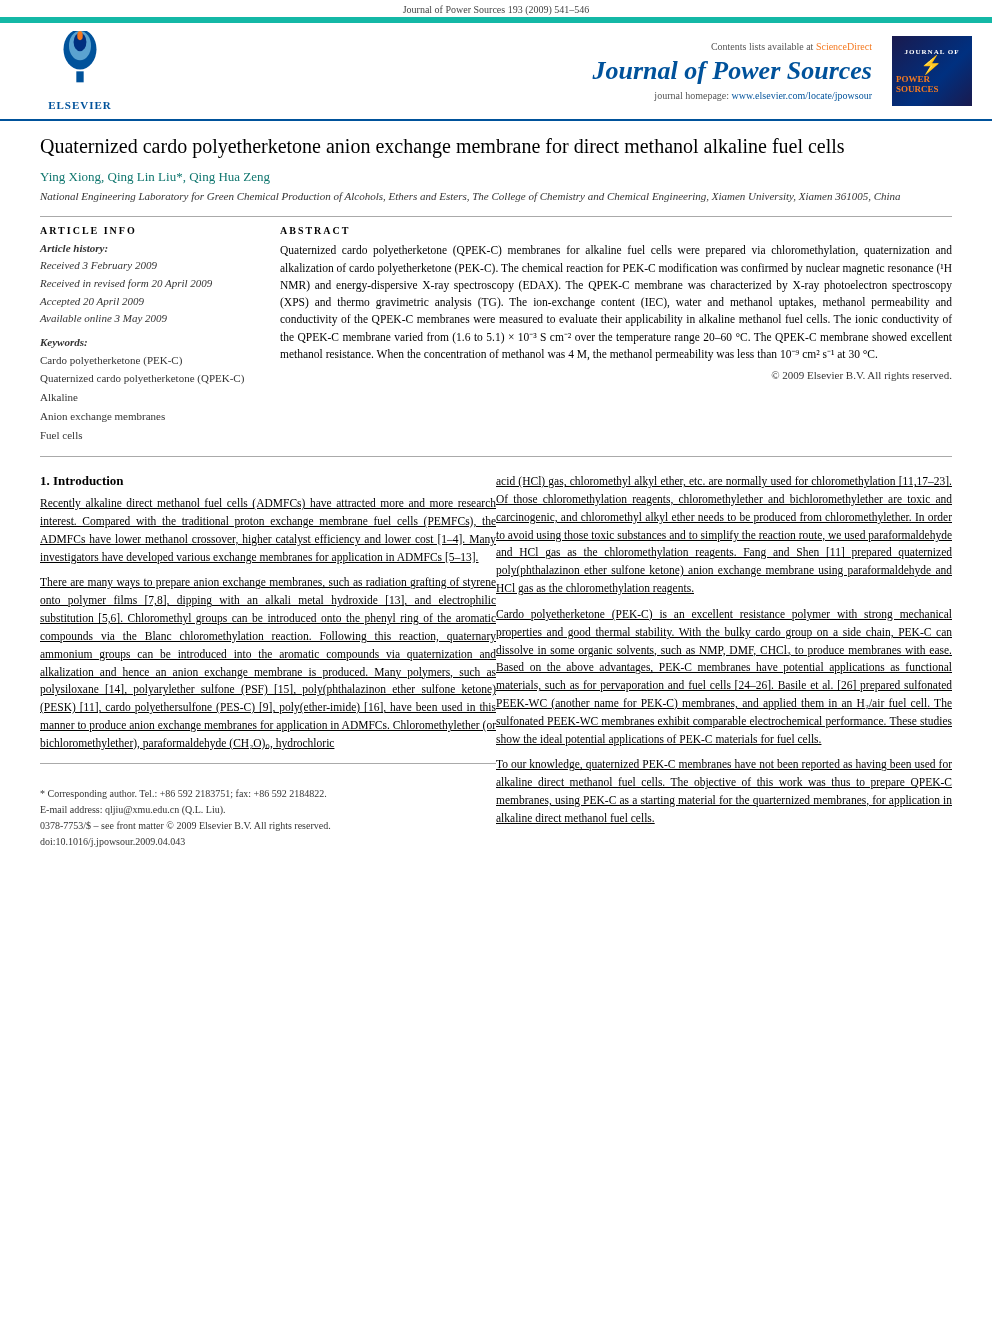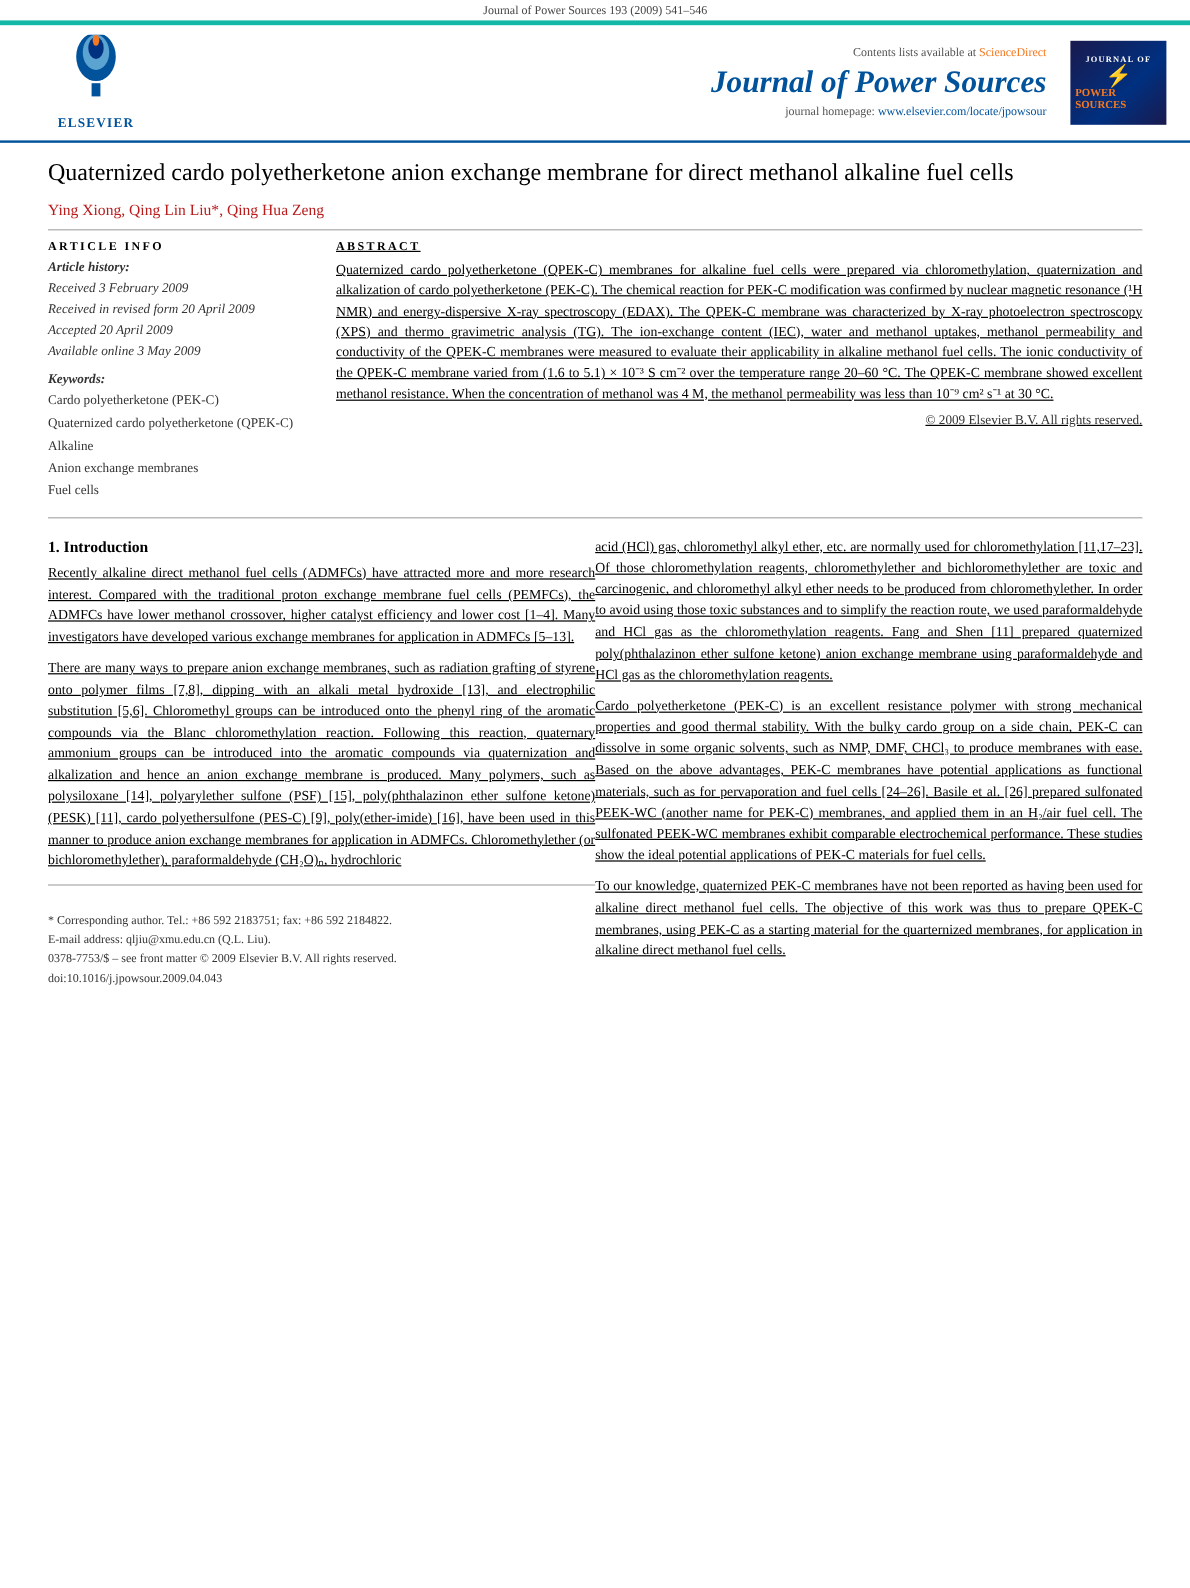--- a/index.html
+++ b/index.html
@@ -11,21 +11,21 @@
       width: 992px;
       min-height: 1323px;
     }
 
     
     .journal-ref-bar {
       text-align: center;
       font-size: 10px;
       color: #444;
       padding: 4px 0 2px 0;
-      border-bottom: 4px solid #14b8a6;
+      border-bottom: 6px solid #14b8a6;
     }
 
     
     .header-area {
       display: flex;
       align-items: center;
       padding: 8px 20px;
       border-bottom: 2px solid #00529b;
     }
     .header-left {
@@ -117,21 +117,21 @@
       font-size: 20px;
       font-weight: normal;
       color: #000;
       margin-bottom: 10px;
       line-height: 1.3;
     }
 
     
     .authors {
       font-size: 13px;
-      color: #b91c1c;
+      color: #0f766e;
       margin-bottom: 4px;
     }
     .affiliation {
       font-size: 11px;
       font-style: italic;
       color: #333;
       margin-bottom: 12px;
       line-height: 1.4;
     }
 
@@ -146,21 +146,20 @@
       display: flex;
       gap: 20px;
       margin-top: 8px;
     }
     .col-left {
       width: 220px;
       flex-shrink: 0;
     }
     .col-right {
       flex: 1;
-      text-decoration: underline;
     }
 
     .section-label {
       font-size: 10px;
       font-weight: bold;
       letter-spacing: 2px;
       text-transform: uppercase;
       color: #000;
       margin-bottom: 6px;
     }
@@ -284,20 +283,21 @@
     </div>
   </div>
 </div>
 
 <div class="article-main">
 
   <h1 class="article-title">Quaternized cardo polyetherketone anion exchange membrane for direct methanol alkaline fuel cells</h1>
 
   <div class="authors">Ying Xiong, Qing Lin Liu*, Qing Hua Zeng</div>
 
+  <div class="affiliation">National Engineering Laboratory for Green Chemical Production of Alcohols, Ethers and Esters, The College of Chemistry and Chemical Engineering, Xiamen University, Xiamen 361005, China</div>
 
   <hr class="divider">
 
   <div class="two-col">
 
     <div class="col-left">
       <div class="section-label">ARTICLE INFO</div>
 
       <div class="article-history-label">Article history:</div>
       <div class="article-history-content">

